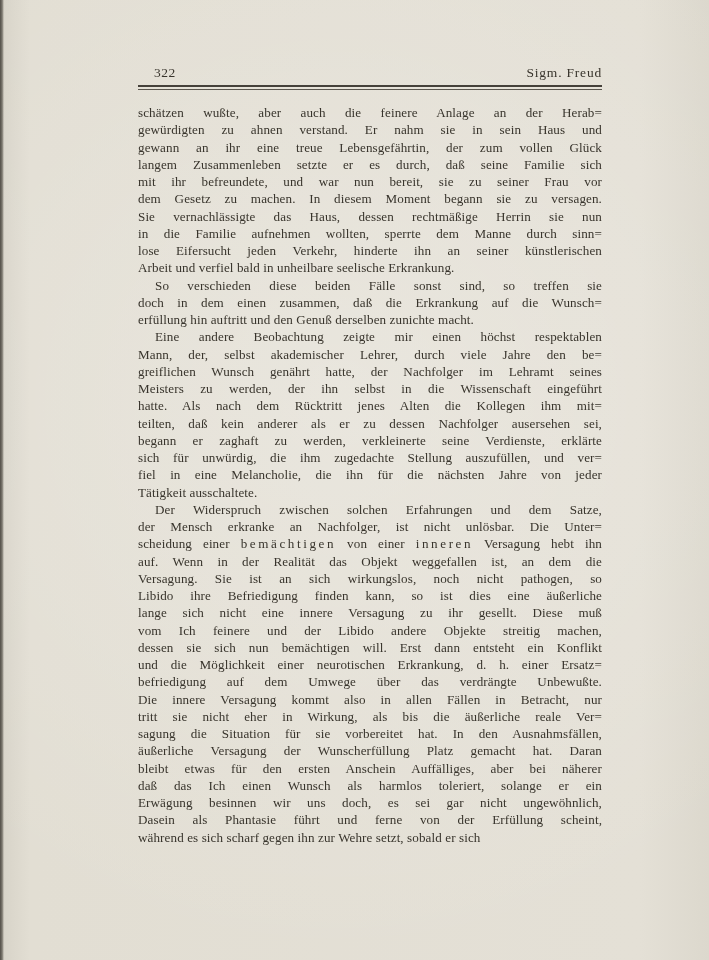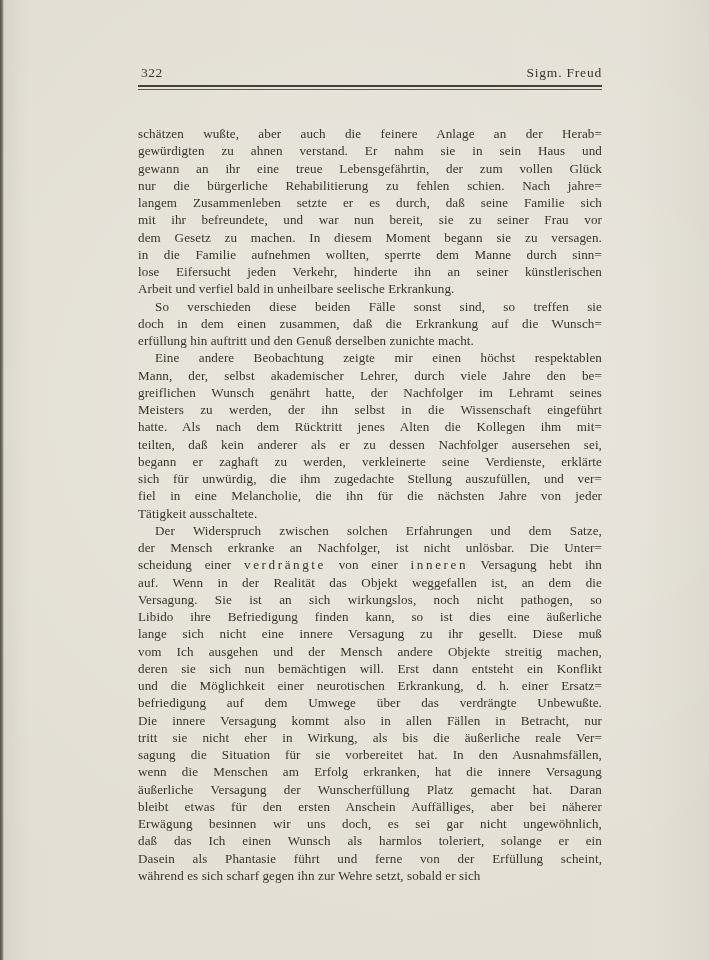--- a/index.html
+++ b/index.html
@@ -19,31 +19,31 @@
     color: #38342c;
   }
   .scan-edge {
     position: absolute; left: 0; top: 0; bottom: 0; width: 4px;
     background: linear-gradient(90deg, #514e47 0%, #7d7970 55%, rgba(125,121,112,0) 100%);
   }
   .header {
     position: absolute; left: 138px; top: 65px; width: 464px; height: 18px;
     font-size: 13.5px;
   }
-  .page-number { position: absolute; left: 3px; top: 0; letter-spacing: 0.5px; }
+  .page-number { position: absolute; left: 16px; top: 0; letter-spacing: 0.5px; }
   .running-header {
     position: absolute; left: 0; right: 0; top: 0;
     text-align: right; letter-spacing: 0.8px;
   }
   .header-rule { position: absolute; left: 138px; top: 85px; width: 464px; }
   .rule-thick { height: 2px; background: #45413a; }
   .rule-thin  { height: 1px; background: #5a564e; margin-top: 2px; }
   .text-block {
     position: absolute; left: 138px; top: 104px; width: 464px;
-    font-size: 13.1px; line-height: 17.25px; letter-spacing: 0.1px; margin-top: 21px;
+    font-size: 13.1px; line-height: 17.25px; letter-spacing: 0.1px;
   }
   .paragraph { margin: 0; }
   .line {
     text-align: justify;
     text-align-last: justify;
     height: 17.25px;
     overflow: hidden;
   }
   .line.last { text-align-last: left; }
   .line.indent { text-indent: 17px; }
@@ -63,24 +63,24 @@
   <div class="header-rule">
     <div class="rule-thick"></div>
     <div class="rule-thin"></div>
   </div>
 
   <div class="text-block" id="text-block">
       <div class="paragraph">
         <div class="line">schätzen wußte, aber auch die feinere Anlage an der Herab=</div>
         <div class="line">gewürdigten zu ahnen verstand. Er nahm sie in sein Haus und</div>
         <div class="line">gewann an ihr eine treue Lebensgefährtin, der zum vollen Glück</div>
-        <div class="line">nur die bürgerliche Rehabilitierung zu fehlen schien. Nach jahre=</div>
         <div class="line">langem Zusammenleben setzte er es durch, daß seine Familie sich</div>
         <div class="line">mit ihr befreundete, und war nun bereit, sie zu seiner Frau vor</div>
         <div class="line">dem Gesetz zu machen. In diesem Moment begann sie zu versagen.</div>
+        <div class="line">Sie vernachlässigte das Haus, dessen rechtmäßige Herrin sie nun</div>
         <div class="line">in die Familie aufnehmen wollten, sperrte dem Manne durch sinn=</div>
         <div class="line">lose Eifersucht jeden Verkehr, hinderte ihn an seiner künstlerischen</div>
         <div class="line last">Arbeit und verfiel bald in unheilbare seelische Erkrankung.</div>
       </div>
       <div class="paragraph">
         <div class="line indent">So verschieden diese beiden Fälle sonst sind, so treffen sie</div>
         <div class="line">doch in dem einen zusammen, daß die Erkrankung auf die Wunsch=</div>
         <div class="line last">erfüllung hin auftritt und den Genuß derselben zunichte macht.</div>
       </div>
       <div class="paragraph">
@@ -91,34 +91,33 @@
         <div class="line">hatte. Als nach dem Rücktritt jenes Alten die Kollegen ihm mit=</div>
         <div class="line">teilten, daß kein anderer als er zu dessen Nachfolger ausersehen sei,</div>
         <div class="line">begann er zaghaft zu werden, verkleinerte seine Verdienste, erklärte</div>
         <div class="line">sich für unwürdig, die ihm zugedachte Stellung auszufüllen, und ver=</div>
         <div class="line">fiel in eine Melancholie, die ihn für die nächsten Jahre von jeder</div>
         <div class="line last">Tätigkeit ausschaltete.</div>
       </div>
       <div class="paragraph">
         <div class="line indent">Der Widerspruch zwischen solchen Erfahrungen und dem Satze,</div>
         <div class="line">der Mensch erkranke an Nachfolger, ist nicht unlösbar. Die Unter=</div>
-        <div class="line">scheidung einer <span class="spaced">verdrängte</span> von einer <span class="spaced">inneren</span> Versagung hebt ihn</div>
+        <div class="line">scheidung einer <span class="spaced">bemächtigen</span> von einer <span class="spaced">inneren</span> Versagung hebt ihn</div>
         <div class="line">auf. Wenn in der Realität das Objekt weggefallen ist, an dem die</div>
         <div class="line">Versagung. Sie ist an sich wirkungslos, noch nicht pathogen, so</div>
         <div class="line">Libido ihre Befriedigung finden kann, so ist dies eine äußerliche</div>
         <div class="line">lange sich nicht eine innere Versagung zu ihr gesellt. Diese muß</div>
-        <div class="line">vom Ich ausgehen und der Mensch andere Objekte streitig machen,</div>
-        <div class="line">deren sie sich nun bemächtigen will. Erst dann entsteht ein Konflikt</div>
+        <div class="line">vom Ich feinere und der Libido andere Objekte streitig machen,</div>
+        <div class="line">dessen sie sich nun bemächtigen will. Erst dann entsteht ein Konflikt</div>
         <div class="line">und die Möglichkeit einer neurotischen Erkrankung, d. h. einer Ersatz=</div>
         <div class="line">befriedigung auf dem Umwege über das verdrängte Unbewußte.</div>
         <div class="line">Die innere Versagung kommt also in allen Fällen in Betracht, nur</div>
         <div class="line">tritt sie nicht eher in Wirkung, als bis die äußerliche reale Ver=</div>
         <div class="line">sagung die Situation für sie vorbereitet hat. In den Ausnahmsfällen,</div>
-        <div class="line">wenn die Menschen am Erfolg erkranken, hat die innere Versagung</div>
         <div class="line">äußerliche Versagung der Wunscherfüllung Platz gemacht hat. Daran</div>
         <div class="line">bleibt etwas für den ersten Anschein Auffälliges, aber bei näherer</div>
+        <div class="line">daß das Ich einen Wunsch als harmlos toleriert, solange er ein</div>
         <div class="line">Erwägung besinnen wir uns doch, es sei gar nicht ungewöhnlich,</div>
-        <div class="line">daß das Ich einen Wunsch als harmlos toleriert, solange er ein</div>
         <div class="line">Dasein als Phantasie führt und ferne von der Erfüllung scheint,</div>
         <div class="line last">während es sich scharf gegen ihn zur Wehre setzt, sobald er sich</div>
       </div>
     </div>
 </div>
 
 </body></html>

